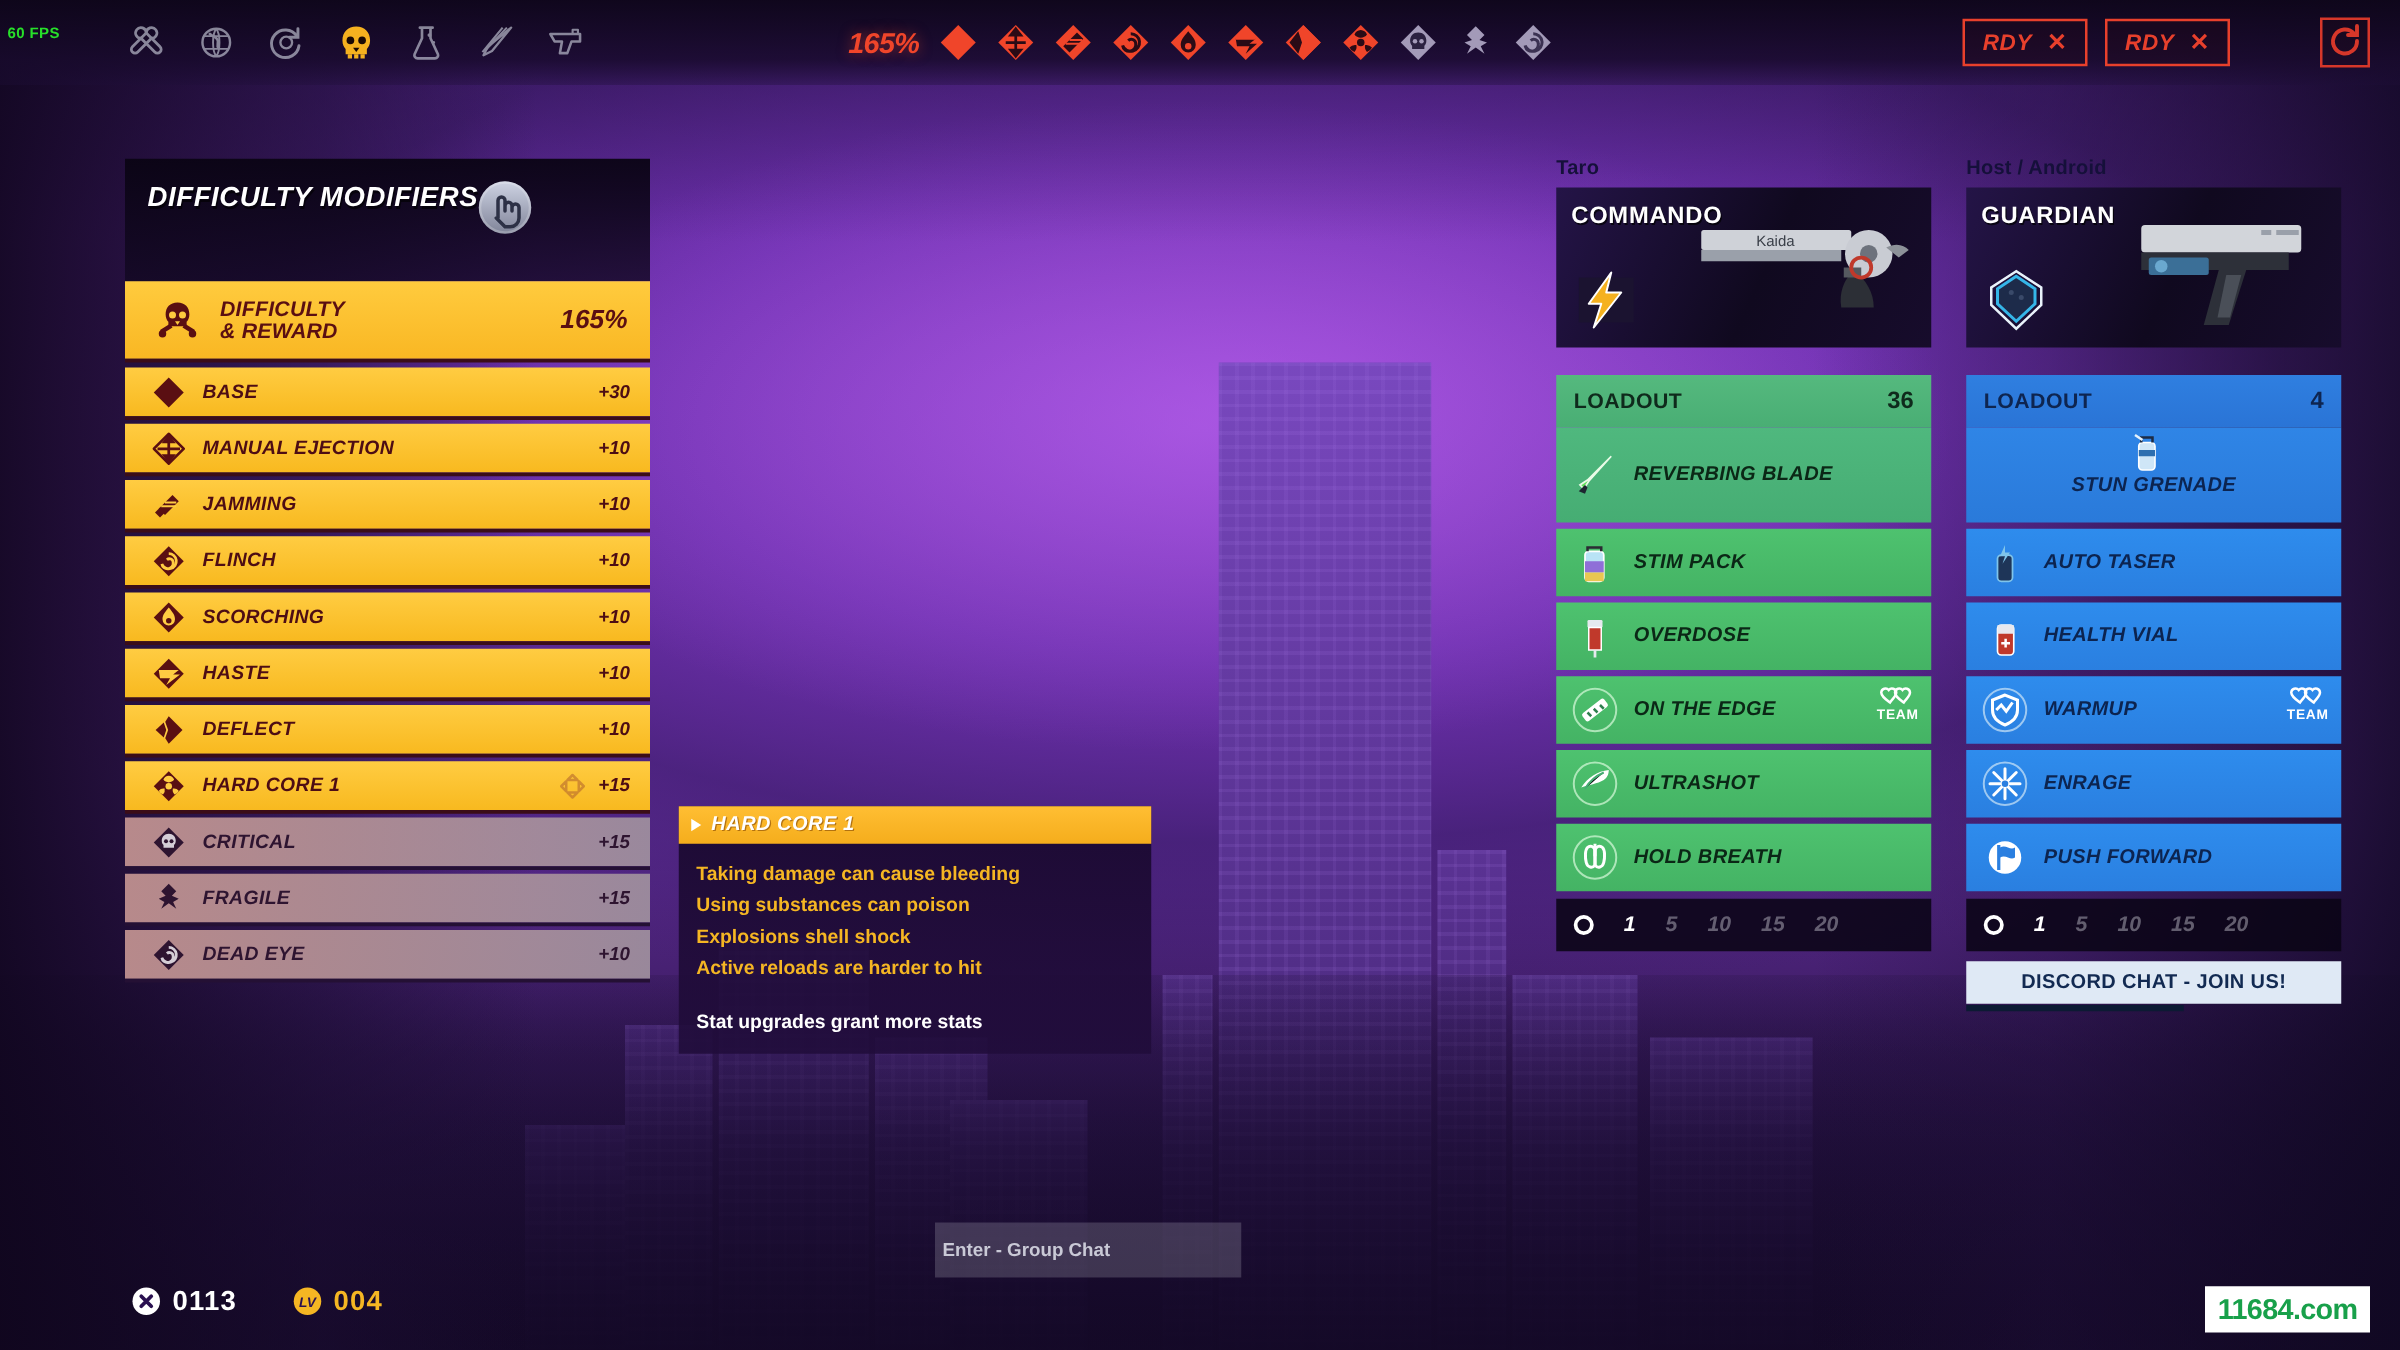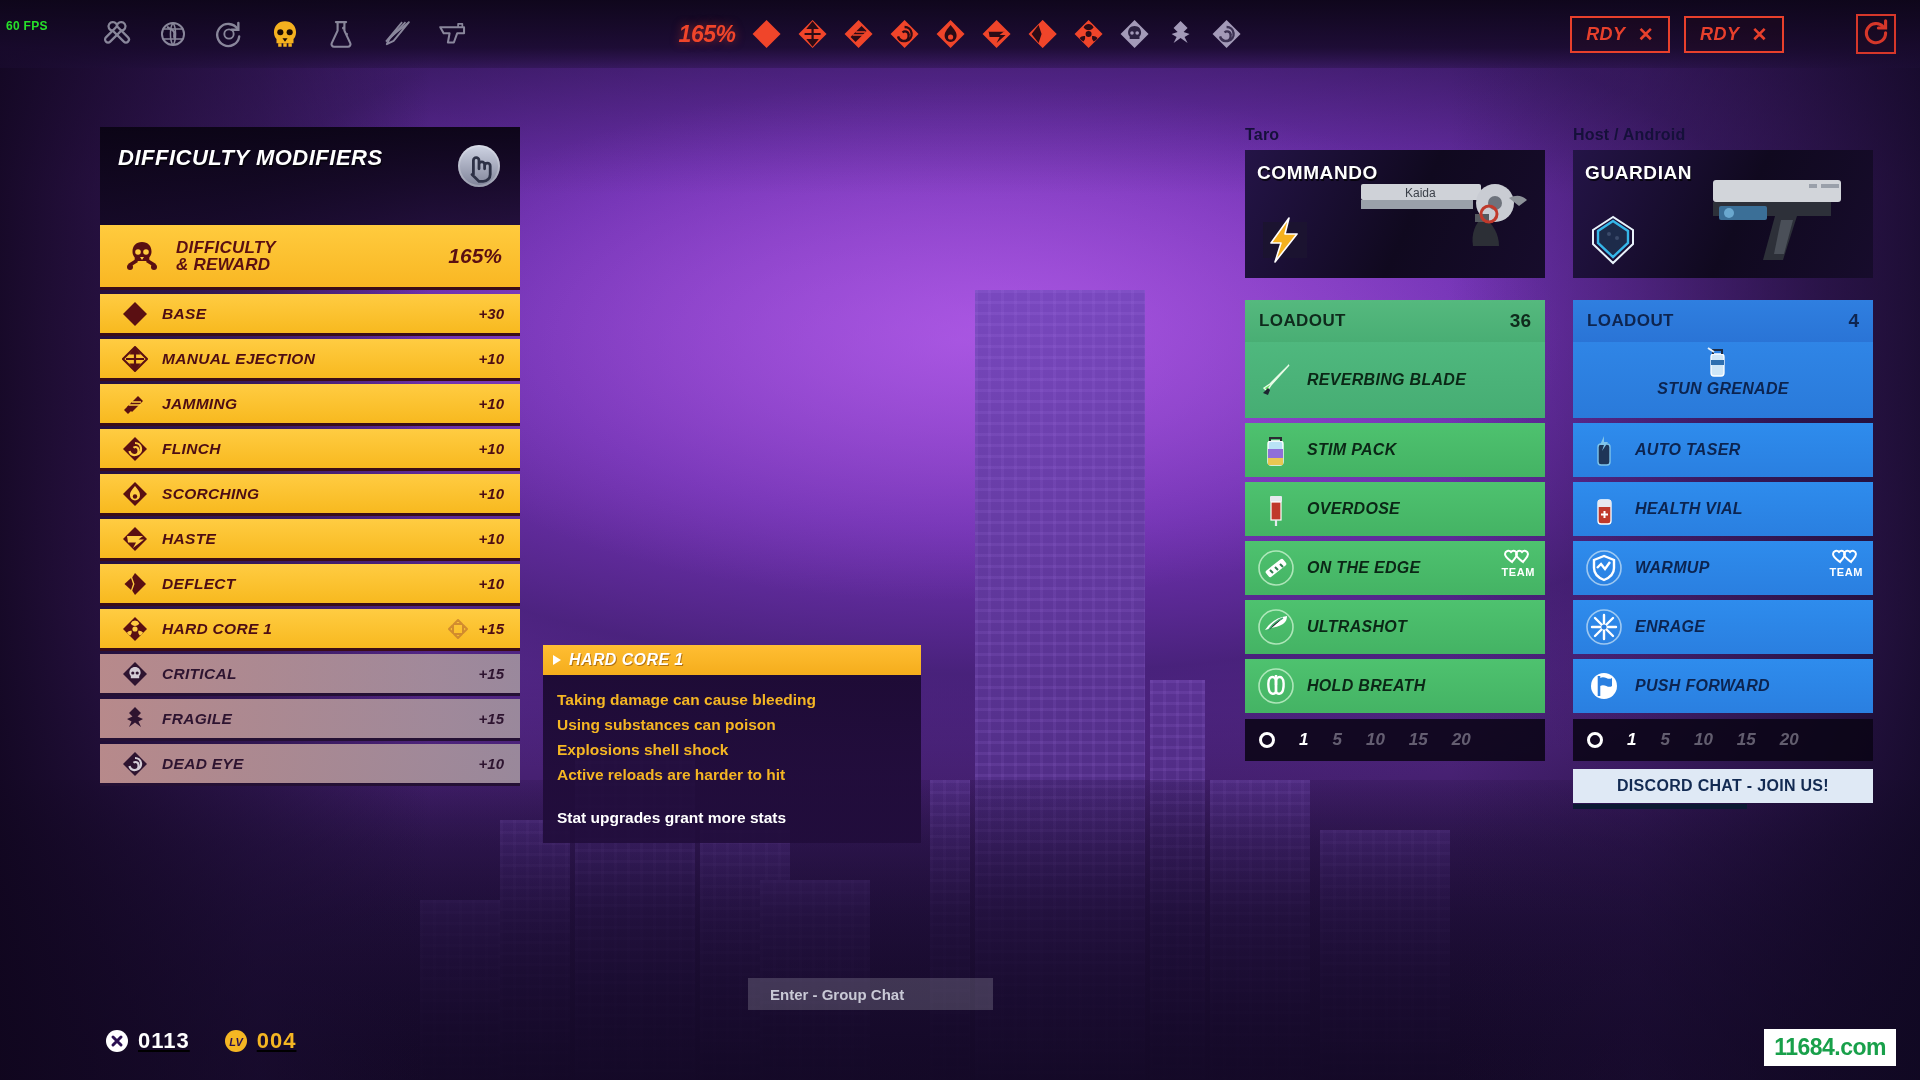--- a/index.html
+++ b/index.html
@@ -59,21 +59,21 @@
          padding:5px 14px; display:flex; align-items:center; gap:12px; letter-spacing:.5px;
          background:rgba(40,8,16,.25); }
   .rdy .x { font-style:normal; font-size:19px; font-weight:bold; }
   .refresh { border:2px solid #d6372a; width:40px; height:40px; display:flex; align-items:center;
              justify-content:center; margin-left:58px; background:rgba(40,8,16,.2); }
 
   
   #diffpanel { position:absolute; left:100px; top:127px; width:420px; z-index:30; }
   .dp-head {
     height:98px; background:linear-gradient(180deg, rgba(10,4,20,.95), rgba(18,8,34,.82));
-    display:flex; align-items:flex-start; justify-content:space-between; padding:18px 20px 0 18px;
+    display:flex; align-items:flex-start; padding:18px 20px 0 18px;
   }
   .dp-title { color:#fff; font-style:italic; font-weight:bold; font-size:22px; letter-spacing:.5px;
               text-shadow:1px 2px 0 rgba(0,0,0,.6); }
   .dp-badge { width:42px; height:42px; border-radius:50%;
               background:linear-gradient(180deg,#cfd4e4,#7f8398); display:flex; align-items:center; justify-content:center;
               box-shadow:0 0 0 2px rgba(255,255,255,.22) inset; }
   .hero-row {
     height:65px; background:linear-gradient(180deg,#ffcb3e,#f9b723);
     display:flex; align-items:center; padding:0 18px 0 24px; margin-bottom:4px;
     border-bottom:3px solid #3b0d18;
@@ -149,24 +149,24 @@
   .lv-dot { width:16px; height:16px; border-radius:50%; border:3px solid #fff; }
   .lv { font-style:italic; font-weight:bold; font-size:17px; color:rgba(215,215,225,.42); }
   .lv.sel { color:#fff; }
 
   .discord { margin-top:8px; height:34px; background:#dfe9f5; display:flex; align-items:center;
              justify-content:center; position:relative; }
   .discord span { color:#122a52; font-weight:bold; font-size:16px; letter-spacing:.3px; }
   .discord .bar { position:absolute; left:0; bottom:-6px; height:5px; width:58%; background:#0c1a33; }
 
   
-  #chatbox { position:absolute; left:748px; top:978px; width:245px; height:32px;
-             background:rgba(205,205,215,.22); display:flex; align-items:center; padding-left:22px; z-index:30; }
+  #chatbox { position:absolute; left:748px; top:978px; width:245px; height:44px;
+             background:rgba(205,205,215,.22); display:flex; align-items:center; padding-left:6px; z-index:30; }
   #chatbox span { color:#c9c9d6; font-weight:bold; font-size:15px; }
-  #currency { position:absolute; left:105px; bottom:26px; display:flex; align-items:center; gap:34px; z-index:30;text-decoration:underline; }
+  #currency { position:absolute; left:105px; bottom:26px; display:flex; align-items:center; gap:44px; z-index:30; }
   .cur { display:flex; align-items:center; gap:9px; }
   .cur .txt { font-weight:bold; font-size:22px; letter-spacing:1px; }
   .cur.white .txt { color:#fff; }
   .cur.gold .txt { color:#f5b623; }
   #watermark { position:absolute; right:24px; bottom:14px; background:#fff; padding:5px 10px; z-index:45; }
   #watermark span { color:#18a04a; font-weight:bold; font-size:23px; letter-spacing:-.5px; }
 </style>
 </head>
 <body>
 

